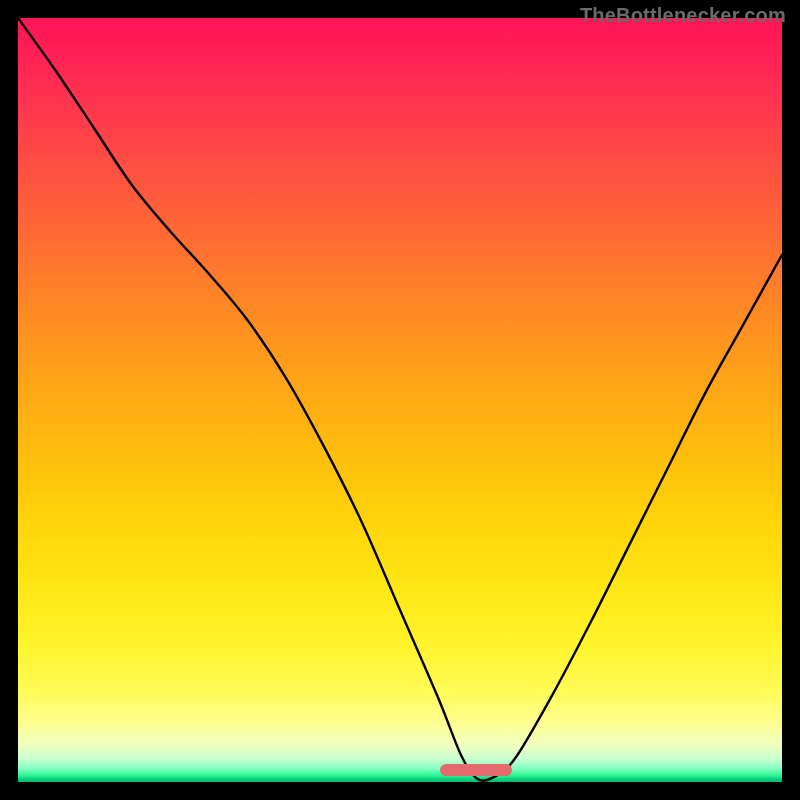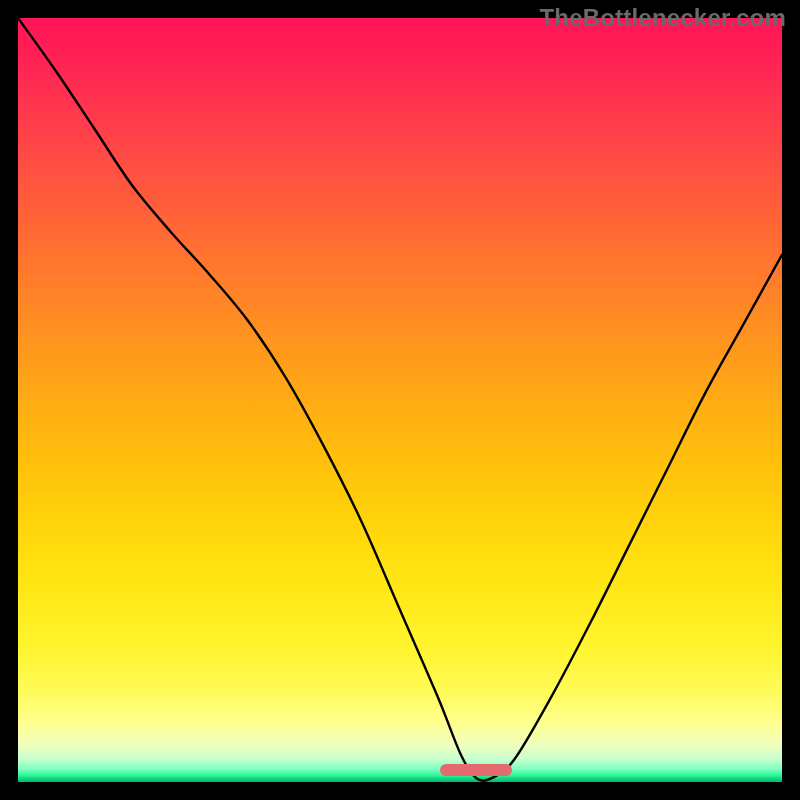--- a/index.html
+++ b/index.html
@@ -55,21 +55,21 @@
   .marker {
     position: absolute;
     height: 12px;
     border-radius: 6px;
     background: #e46a6d;
   }
   .watermark {
     position: absolute;
     top: 4px;
     right: 14px;
-    font-size: 24px;
+    font-size: 20px;
     font-weight: 600;
     color: #6a6a6a;
     letter-spacing: 0.2px;
     user-select: none;
   }
   svg.curve {
     position: absolute;
     inset: 0;
   }
 </style>

